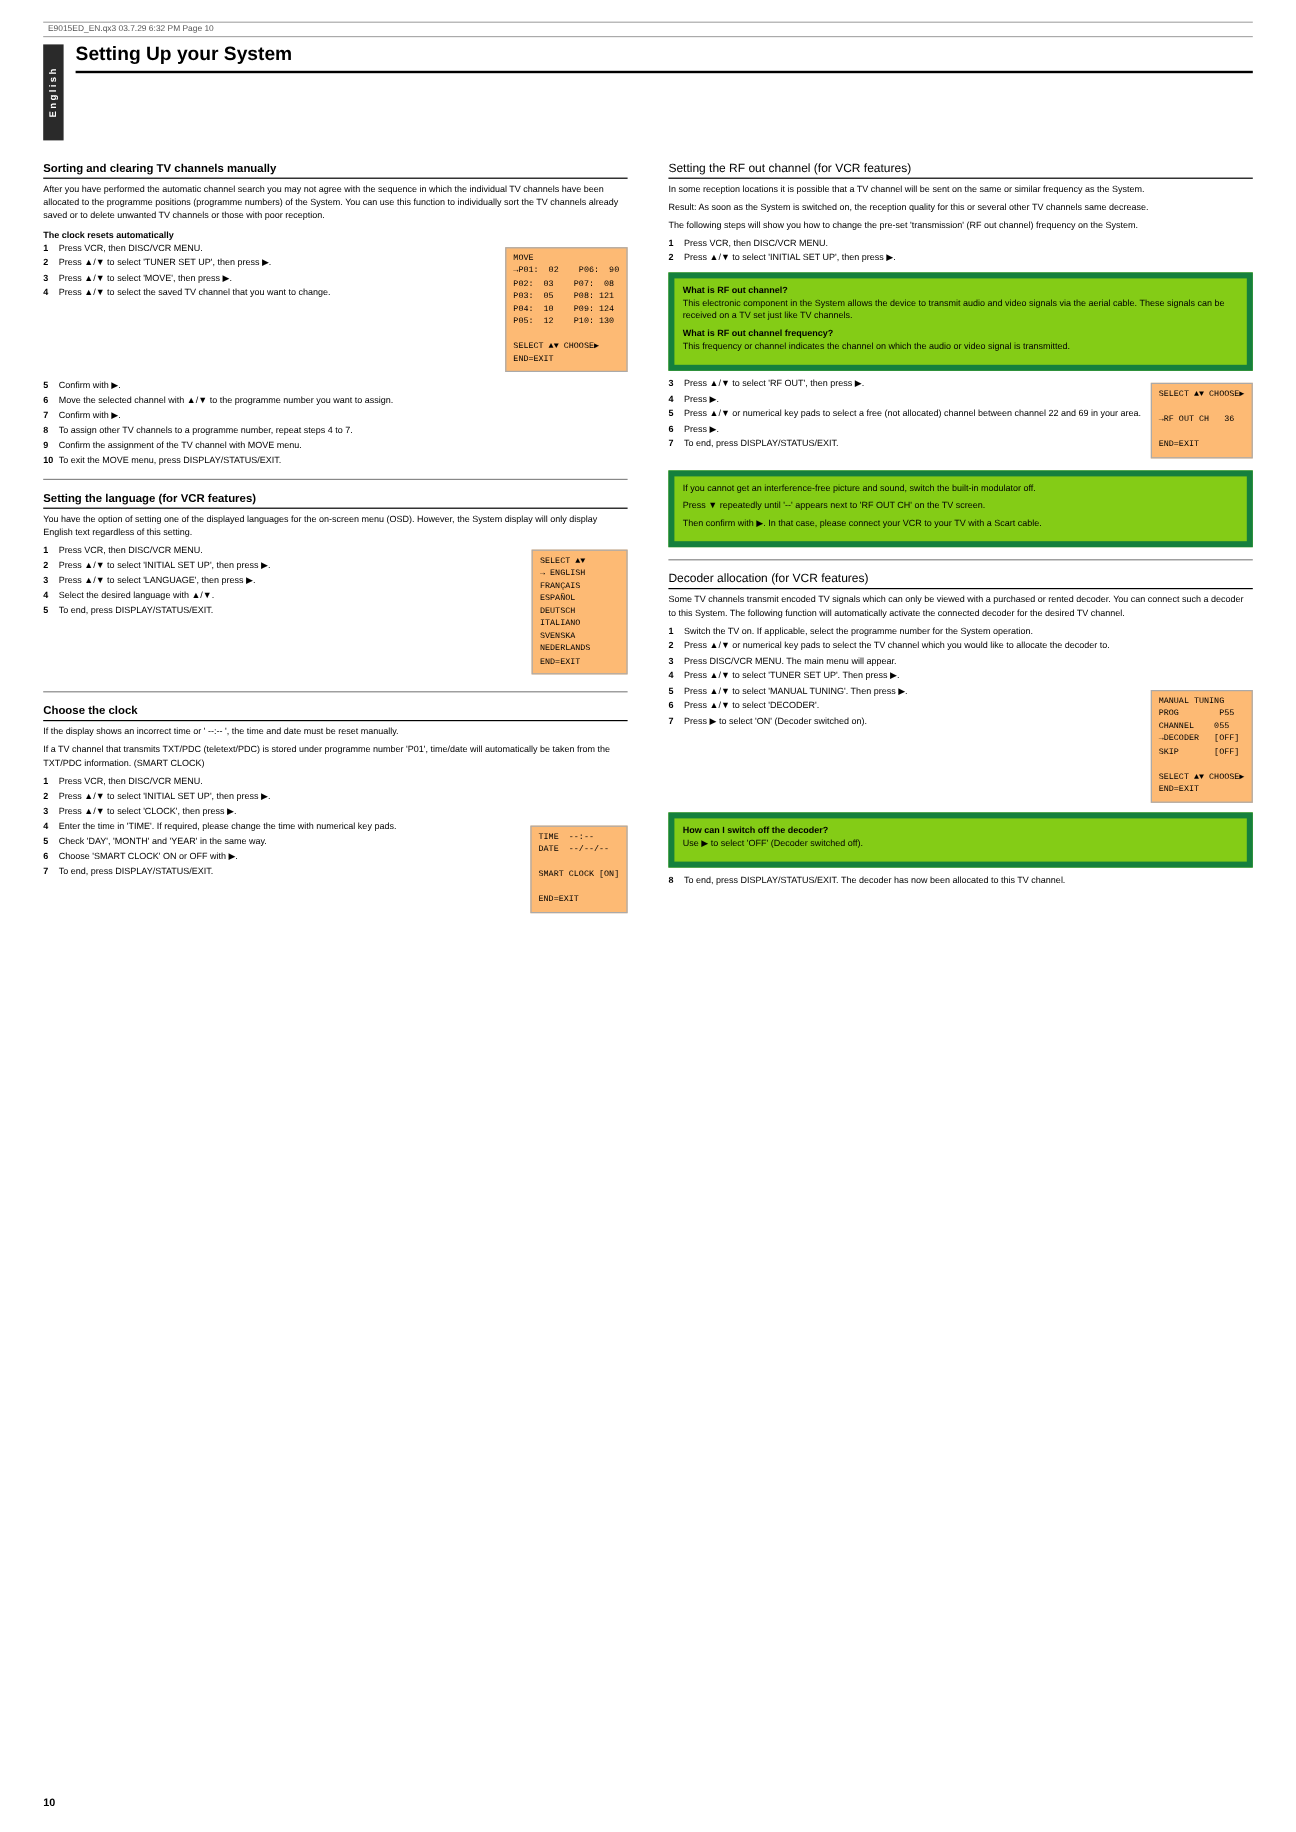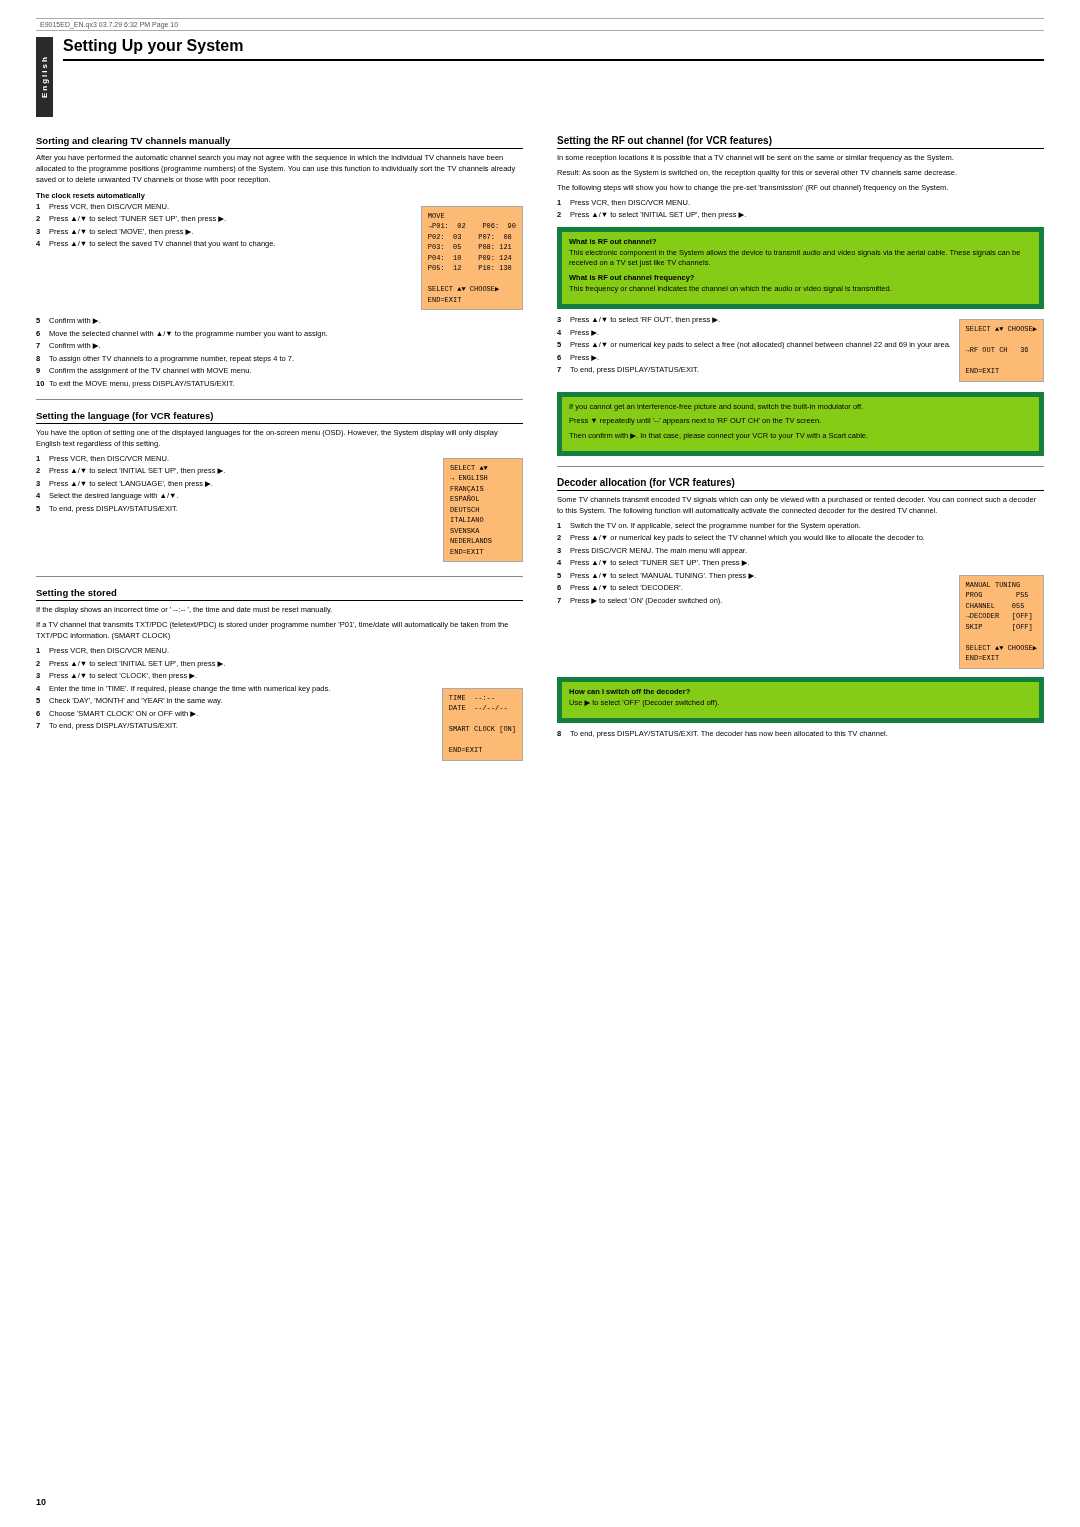--- a/index.html
+++ b/index.html
@@ -69,21 +69,21 @@
     .section-title {
       font-size: 9.5px;
       font-weight: bold;
       margin-bottom: 4px;
       margin-top: 10px;
       border-bottom: 1px solid #000;
       padding-bottom: 2px;
     }
     .section-title-large {
       font-size: 10px;
-      font-weight: bold;
+      font-weight: normal;
       margin-bottom: 4px;
       margin-top: 10px;
       border-bottom: 1px solid #000;
       padding-bottom: 2px;
     }
     .body-text {
       font-size: 7.5px;
       line-height: 1.45;
       margin-bottom: 4px;
     }
@@ -287,21 +287,21 @@
               NEDERLANDS<br>
               END=EXIT
             </div>
           </div>
         </div>
       </div>
 
       <div class="section-divider"></div>
 
       <div>
-        <div class="section-title">Setting the stored</div>
+        <div class="section-title">Choose the clock</div>
         <p class="body-text">If the display shows an incorrect time or ' --:-- ', the time and date must be reset manually.</p>
         <p class="body-text">If a TV channel that transmits TXT/PDC (teletext/PDC) is stored under programme number 'P01', time/date will automatically be taken from the TXT/PDC information. (SMART CLOCK)</p>
 
         <ol class="steps-list">
           <li>
               <span class="step-num">1</span>
               <span class="step-text">Press VCR, then DISC/VCR MENU.</span>
             </li>
           <li>
               <span class="step-num">2</span>

